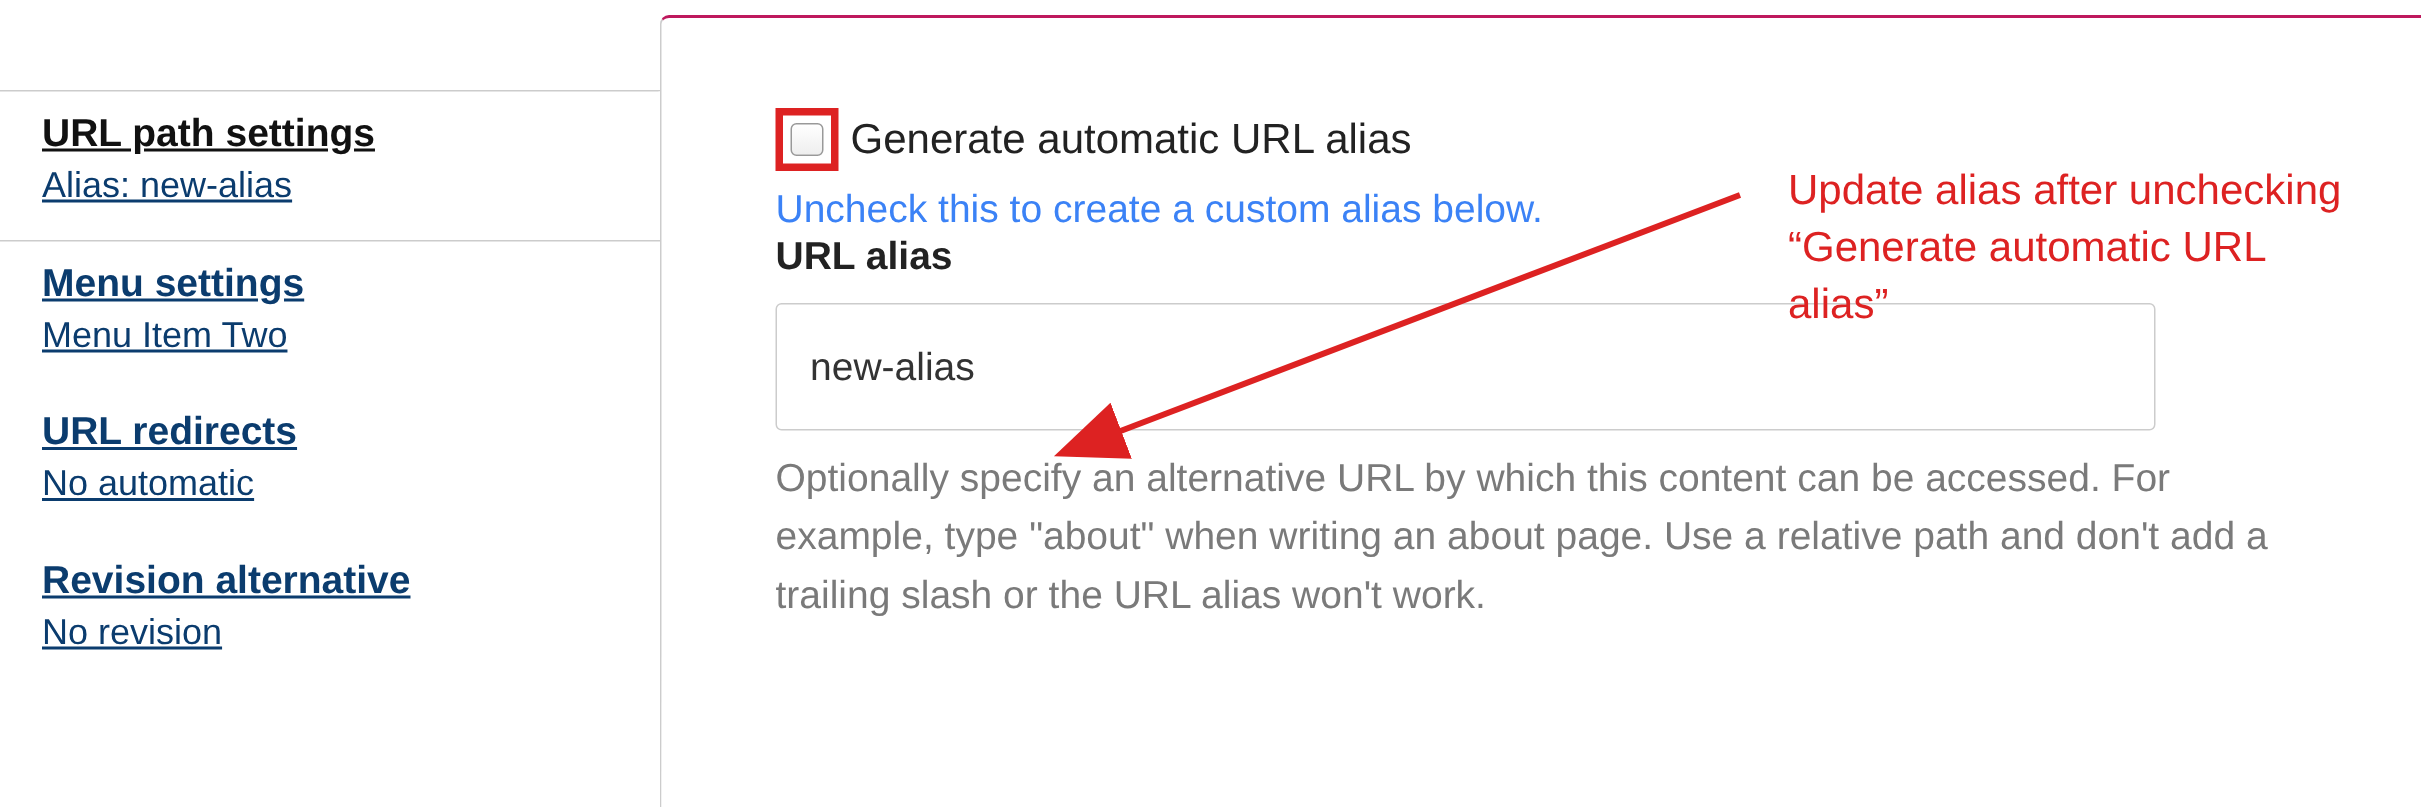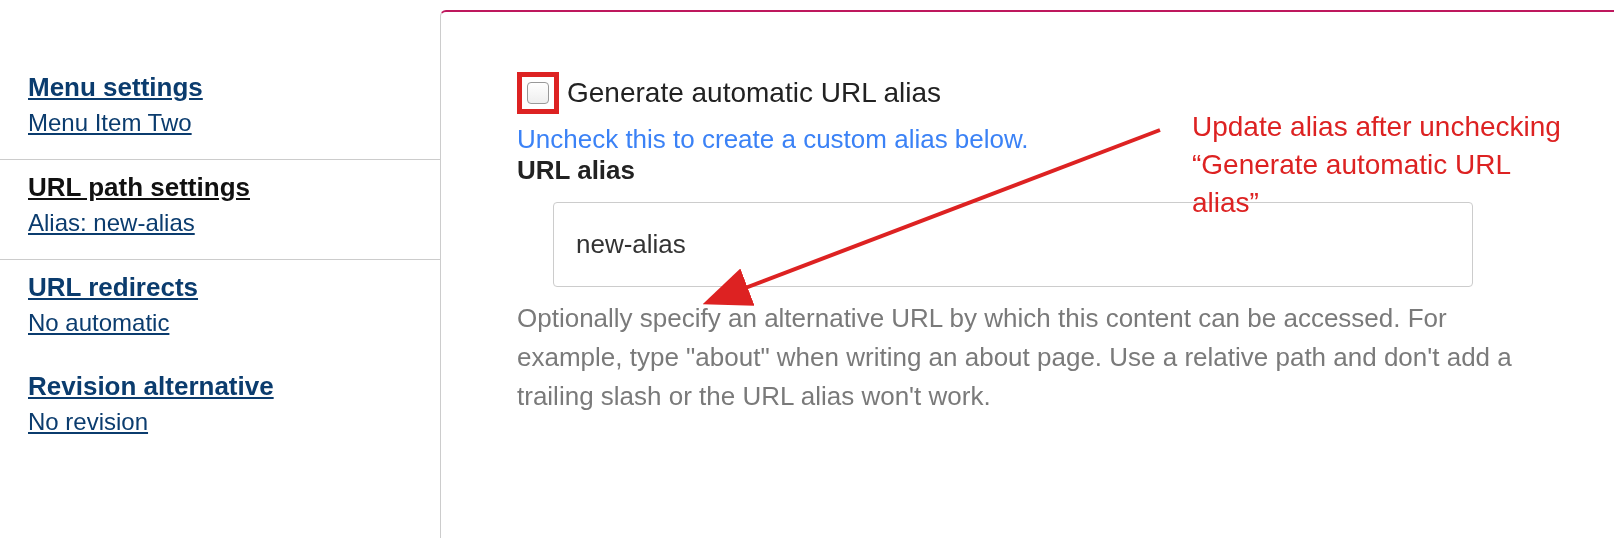--- a/index.html
+++ b/index.html
@@ -103,21 +103,20 @@
     .text-input {
       width: 920px;
       max-width: 100%;
       margin-top: 16px;
       border: 1px solid #ccc;
       border-radius: 4px;
       font-size: 26px;
       padding: 26px 22px;
       color: #333;
       background: #fff;
-      margin-left: 36px;
     }
     .description {
       font-size: 26px;
       color: #7a7a7a;
       margin-top: 12px;
       line-height: 1.5;
       max-width: 1000px;
     }
     .annotation {
       position: absolute;
@@ -134,28 +133,28 @@
       left: 560px;
       pointer-events: none;
     }
   </style>
 </head>
 <body>
 
 <div class="layout">
   <div class="sidebar">
 
+    <div class="sidebar-item active">
+      <div class="sidebar-item-title">URL path settings</div>
+      <div class="sidebar-item-sub">Alias: new-alias</div>
+    </div>
+
     <div class="sidebar-item">
       <div class="sidebar-item-title">Menu settings</div>
       <div class="sidebar-item-sub">Menu Item Two</div>
-    </div>
-
-    <div class="sidebar-item active">
-      <div class="sidebar-item-title">URL path settings</div>
-      <div class="sidebar-item-sub">Alias: new-alias</div>
     </div>
 
     <div class="sidebar-item">
       <div class="sidebar-item-title">URL redirects</div>
       <div class="sidebar-item-sub">No automatic</div>
     </div>
 
     <div class="sidebar-item">
       <div class="sidebar-item-title">Revision alternative</div>
       <div class="sidebar-item-sub">No revision</div>

